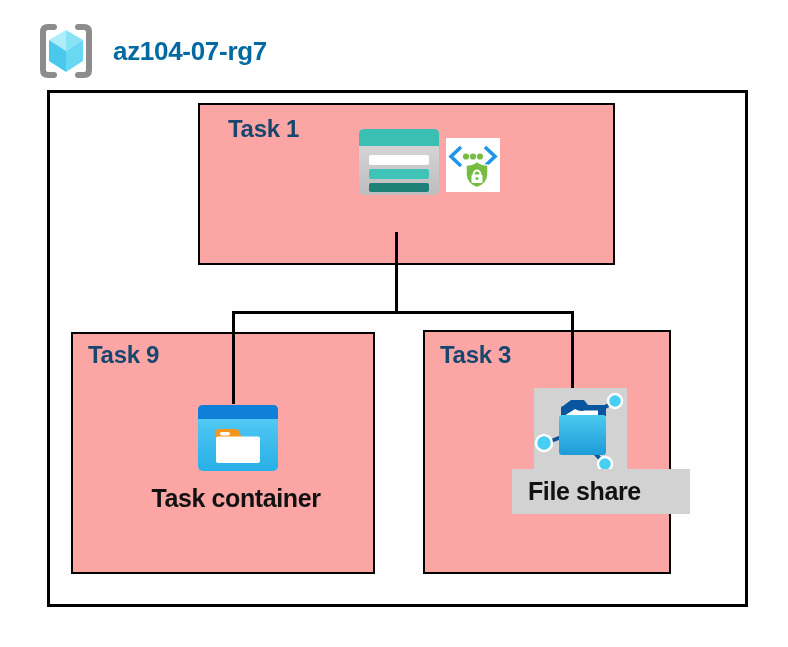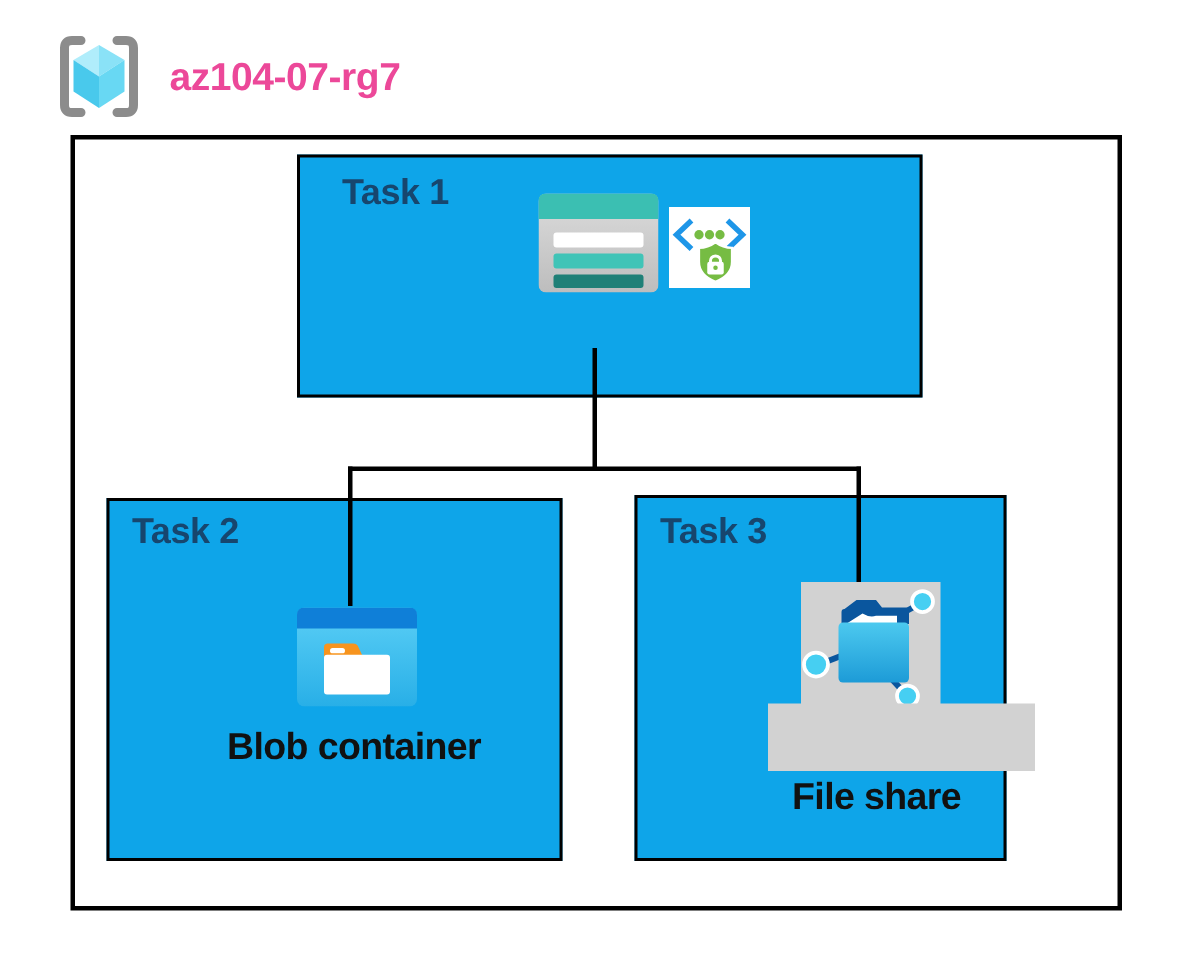--- a/index.html
+++ b/index.html
@@ -5,29 +5,29 @@
   html,body { margin:0; padding:0; }
   body {
     width:788px; height:647px; position:relative; overflow:hidden;
     background:#ffffff;
     font-family:"Liberation Sans", sans-serif;
   }
 
   
   .rg-header { position:absolute; left:35px; top:20px; display:flex; align-items:center; gap:16px; }
   .rg-icon { width:62px; height:62px; display:block; }
-  .rg-title { font-size:26px; font-weight:700; color:#ec4899; letter-spacing:-0.3px; }
+  .rg-title { font-size:26px; font-weight:700; color:#0369a1; letter-spacing:-0.3px; }
 
   
   .outer-box {
     position:absolute; left:47px; top:90px; width:701px; height:517px;
     border:3px solid #000000; background:#ffffff; box-sizing:border-box; z-index:0;
   }
   .task-box {
-    position:absolute; border:2.5px solid #000000; background:#0ea5e9;
+    position:absolute; border:2.5px solid #000000; background:#fca5a5;
     box-sizing:border-box; z-index:1;
   }
   .task1 { left:198px; top:103px; width:417px; height:162px; }
   .task2 { left:71px;  top:332px; width:304px; height:242px; }
   .task3 { left:423px; top:330px; width:248px; height:244px; }
 
   .task-label {
     position:absolute; font-size:24px; font-weight:700; color:#17466e; letter-spacing:-0.3px;
   }
   .task1 .task-label { left:28px; top:10px; }
@@ -50,21 +50,21 @@
 
   
   .storage-icon { position:absolute; left:159px; top:24px; width:80px; height:66px; }
   .sas-badge    { position:absolute; left:246px; top:33px; width:54px; height:54px; background:#ffffff; }
   .blob-icon    { position:absolute; left:125px; top:71px; width:80px; height:66px; }
 
   .fs-icon-bg   { position:absolute; left:109px; top:56px; width:93px; height:84px; background:#d2d2d2; }
   .fs-band {
     position:absolute; left:87px; top:137px; width:178px; height:45px; background:#d2d2d2;
   }
-  .fs-label { position:absolute; left:16px; top:8px; font-size:25px; font-weight:700; color:#111111; letter-spacing:-0.4px; white-space:nowrap;margin-top:40px; }
+  .fs-label { position:absolute; left:16px; top:8px; font-size:25px; font-weight:700; color:#111111; letter-spacing:-0.4px; white-space:nowrap; }
 
   svg { display:block; }
 </style>
 </head>
 <body>
 
 <div class="rg-header">
   <svg class="rg-icon" viewBox="0 0 62 62">
     <path d="M19 7 h-6 q-5 0 -5 5 v38 q0 5 5 5 h6" fill="none" stroke="#8c8c8c" stroke-width="6" stroke-linecap="round"></path>
     <path d="M43 7 h6 q5 0 5 5 v38 q0 5 -5 5 h-6" fill="none" stroke="#8c8c8c" stroke-width="6" stroke-linecap="round"></path>
@@ -104,37 +104,37 @@
     <circle cx="34" cy="18.5" r="3.1" fill="#76bc43"></circle>
     <path d="M31 23.5 c3.5 2.6 7.5 3.7 11 3.7 v9.3 c0 6.5 -4.5 10.8 -11 13.3 c-6.5 -2.5 -11 -6.8 -11 -13.3 v-9.3 c3.5 0 7.5 -1.1 11 -3.7 z" fill="#76bc43" stroke="#ffffff" stroke-width="1.5"></path>
     <circle cx="31" cy="36" r="3.4" fill="none" stroke="#ffffff" stroke-width="2"></circle>
     <rect x="25.5" y="36.5" width="11" height="8.5" rx="1.5" fill="#ffffff"></rect>
     <circle cx="31" cy="40.5" r="1.5" fill="#76bc43"></circle>
   </svg>
 
 </div>
 
 <div class="task-box task2">
-  <span class="task-label">Task 2</span>
+  <span class="task-label">Task 9</span>
 
   <svg class="blob-icon" viewBox="0 0 80 66">
     <defs>
       <linearGradient id="bg2" x1="0" y1="0" x2="0" y2="1">
         <stop offset="0" stop-color="#5bcff6"></stop>
           <stop offset="1" stop-color="#28afe7"></stop>
       </linearGradient>
     </defs>
     <rect width="80" height="66" rx="5" fill="url(#bg2)"></rect>
     <path d="M0 14 V5 q0 -5 5 -5 h70 q5 0 5 5 v9 z" fill="#0f7fd8"></path>
     <path d="M18 33 v-6.5 q0 -2.5 2.5 -2.5 h17 q2 0 3 1.5 l3.5 7.5 z" fill="#f7941e"></path>
     <rect x="22" y="27" width="10" height="3.5" rx="1.75" fill="#ffffff"></rect>
     <rect x="18" y="31.5" width="44" height="26.5" rx="2" fill="#ffffff"></rect>
   </svg>
 
-  <span class="item-label blob-label">Blob container</span>
+  <span class="item-label blob-label">Task container</span>
 </div>
 
 <div class="task-box task3">
   <span class="task-label">Task 3</span>
 
   <div class="fs-icon-bg">
     <svg viewBox="0 0 93 84" width="93" height="84">
       <defs>
         <linearGradient id="fsg" x1="0" y1="0" x2="0" y2="1">
           <stop offset="0" stop-color="#4cc9ef"></stop>

